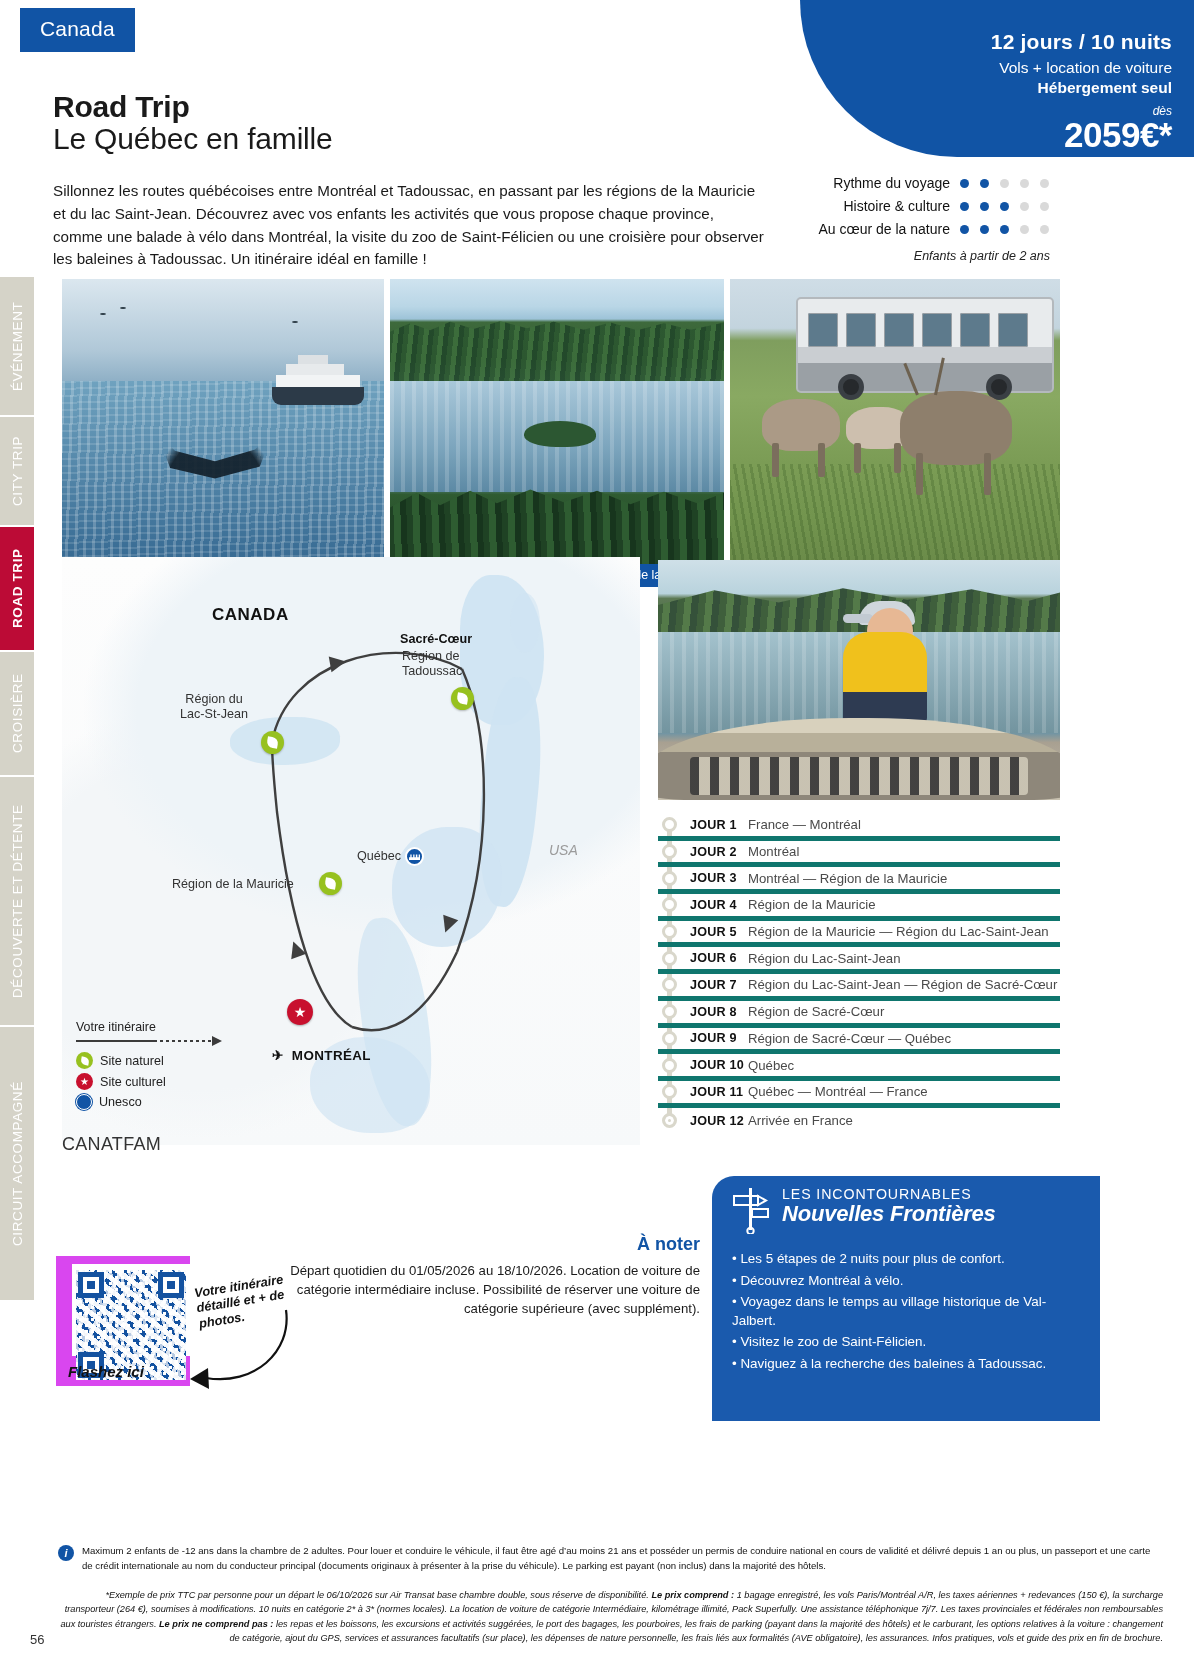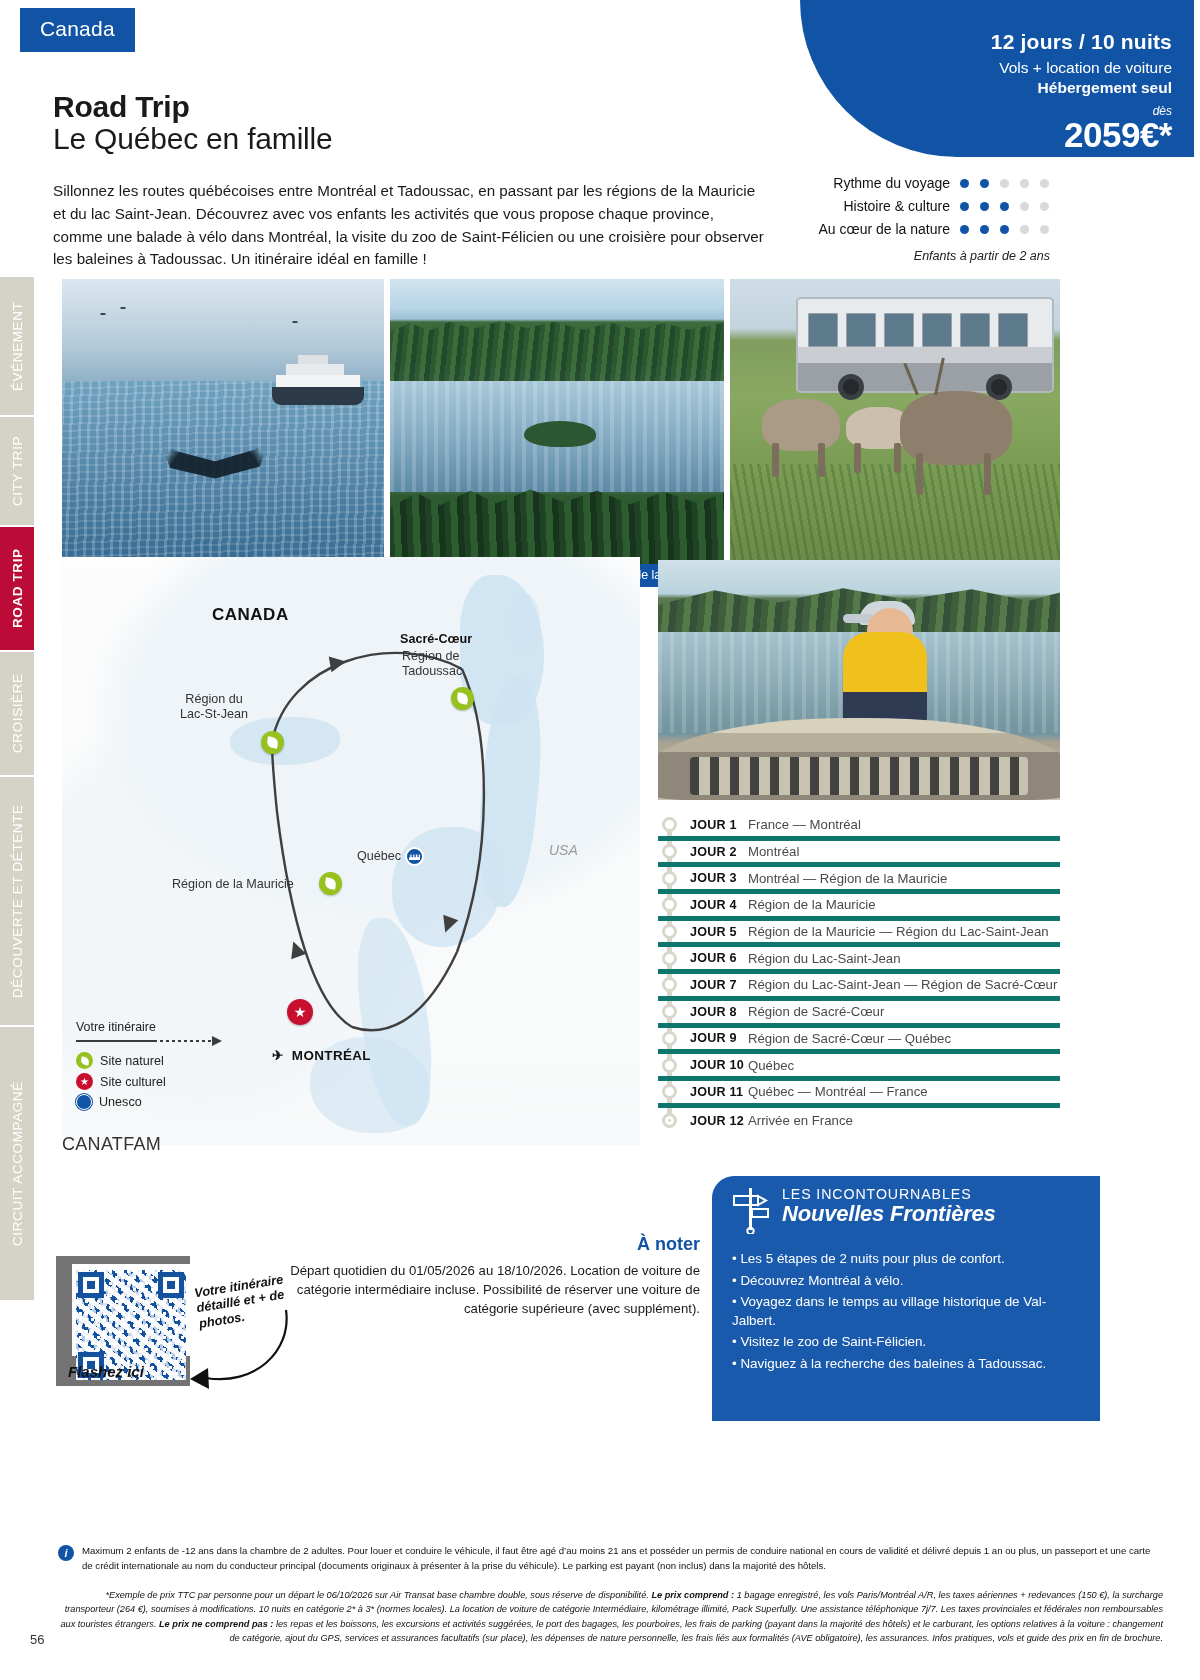--- a/index.html
+++ b/index.html
@@ -343,21 +343,21 @@
   .must-item { font-size:13.4px; line-height:1.38; margin-bottom:3px; }
 
   
   .anoter { position:absolute; left:290px; top:1234px; width:410px; text-align:right; }
   .anoter-t { font-size:18px; font-weight:700; color:#1154a5; }
   .anoter-p { margin-top:6px; font-size:13.2px; line-height:1.45; color:#1a1a1a; }
 
   
   .qr-box {
     position:absolute; left:56px; top:1256px; width:134px; height:130px;
-    background:#737373; padding:8px 8px 0 16px;text-decoration:underline;
+    background:#d946ef; padding:8px 8px 0 16px;text-decoration:underline;
   }
   .qr-inner { width:118px; height:92px; background:#ffffff; padding:4px; }
   .qr-code {
     width:110px; height:110px; margin-top:2px;
     background-color:#ffffff;
     background-image:
       repeating-linear-gradient(90deg,#1452a0 0 3px, transparent 3px 6px),
       repeating-linear-gradient(0deg,#1452a0 0 3px, transparent 3px 6px);
     background-size: 6px 6px, 6px 6px;
     position:relative; overflow:hidden;

